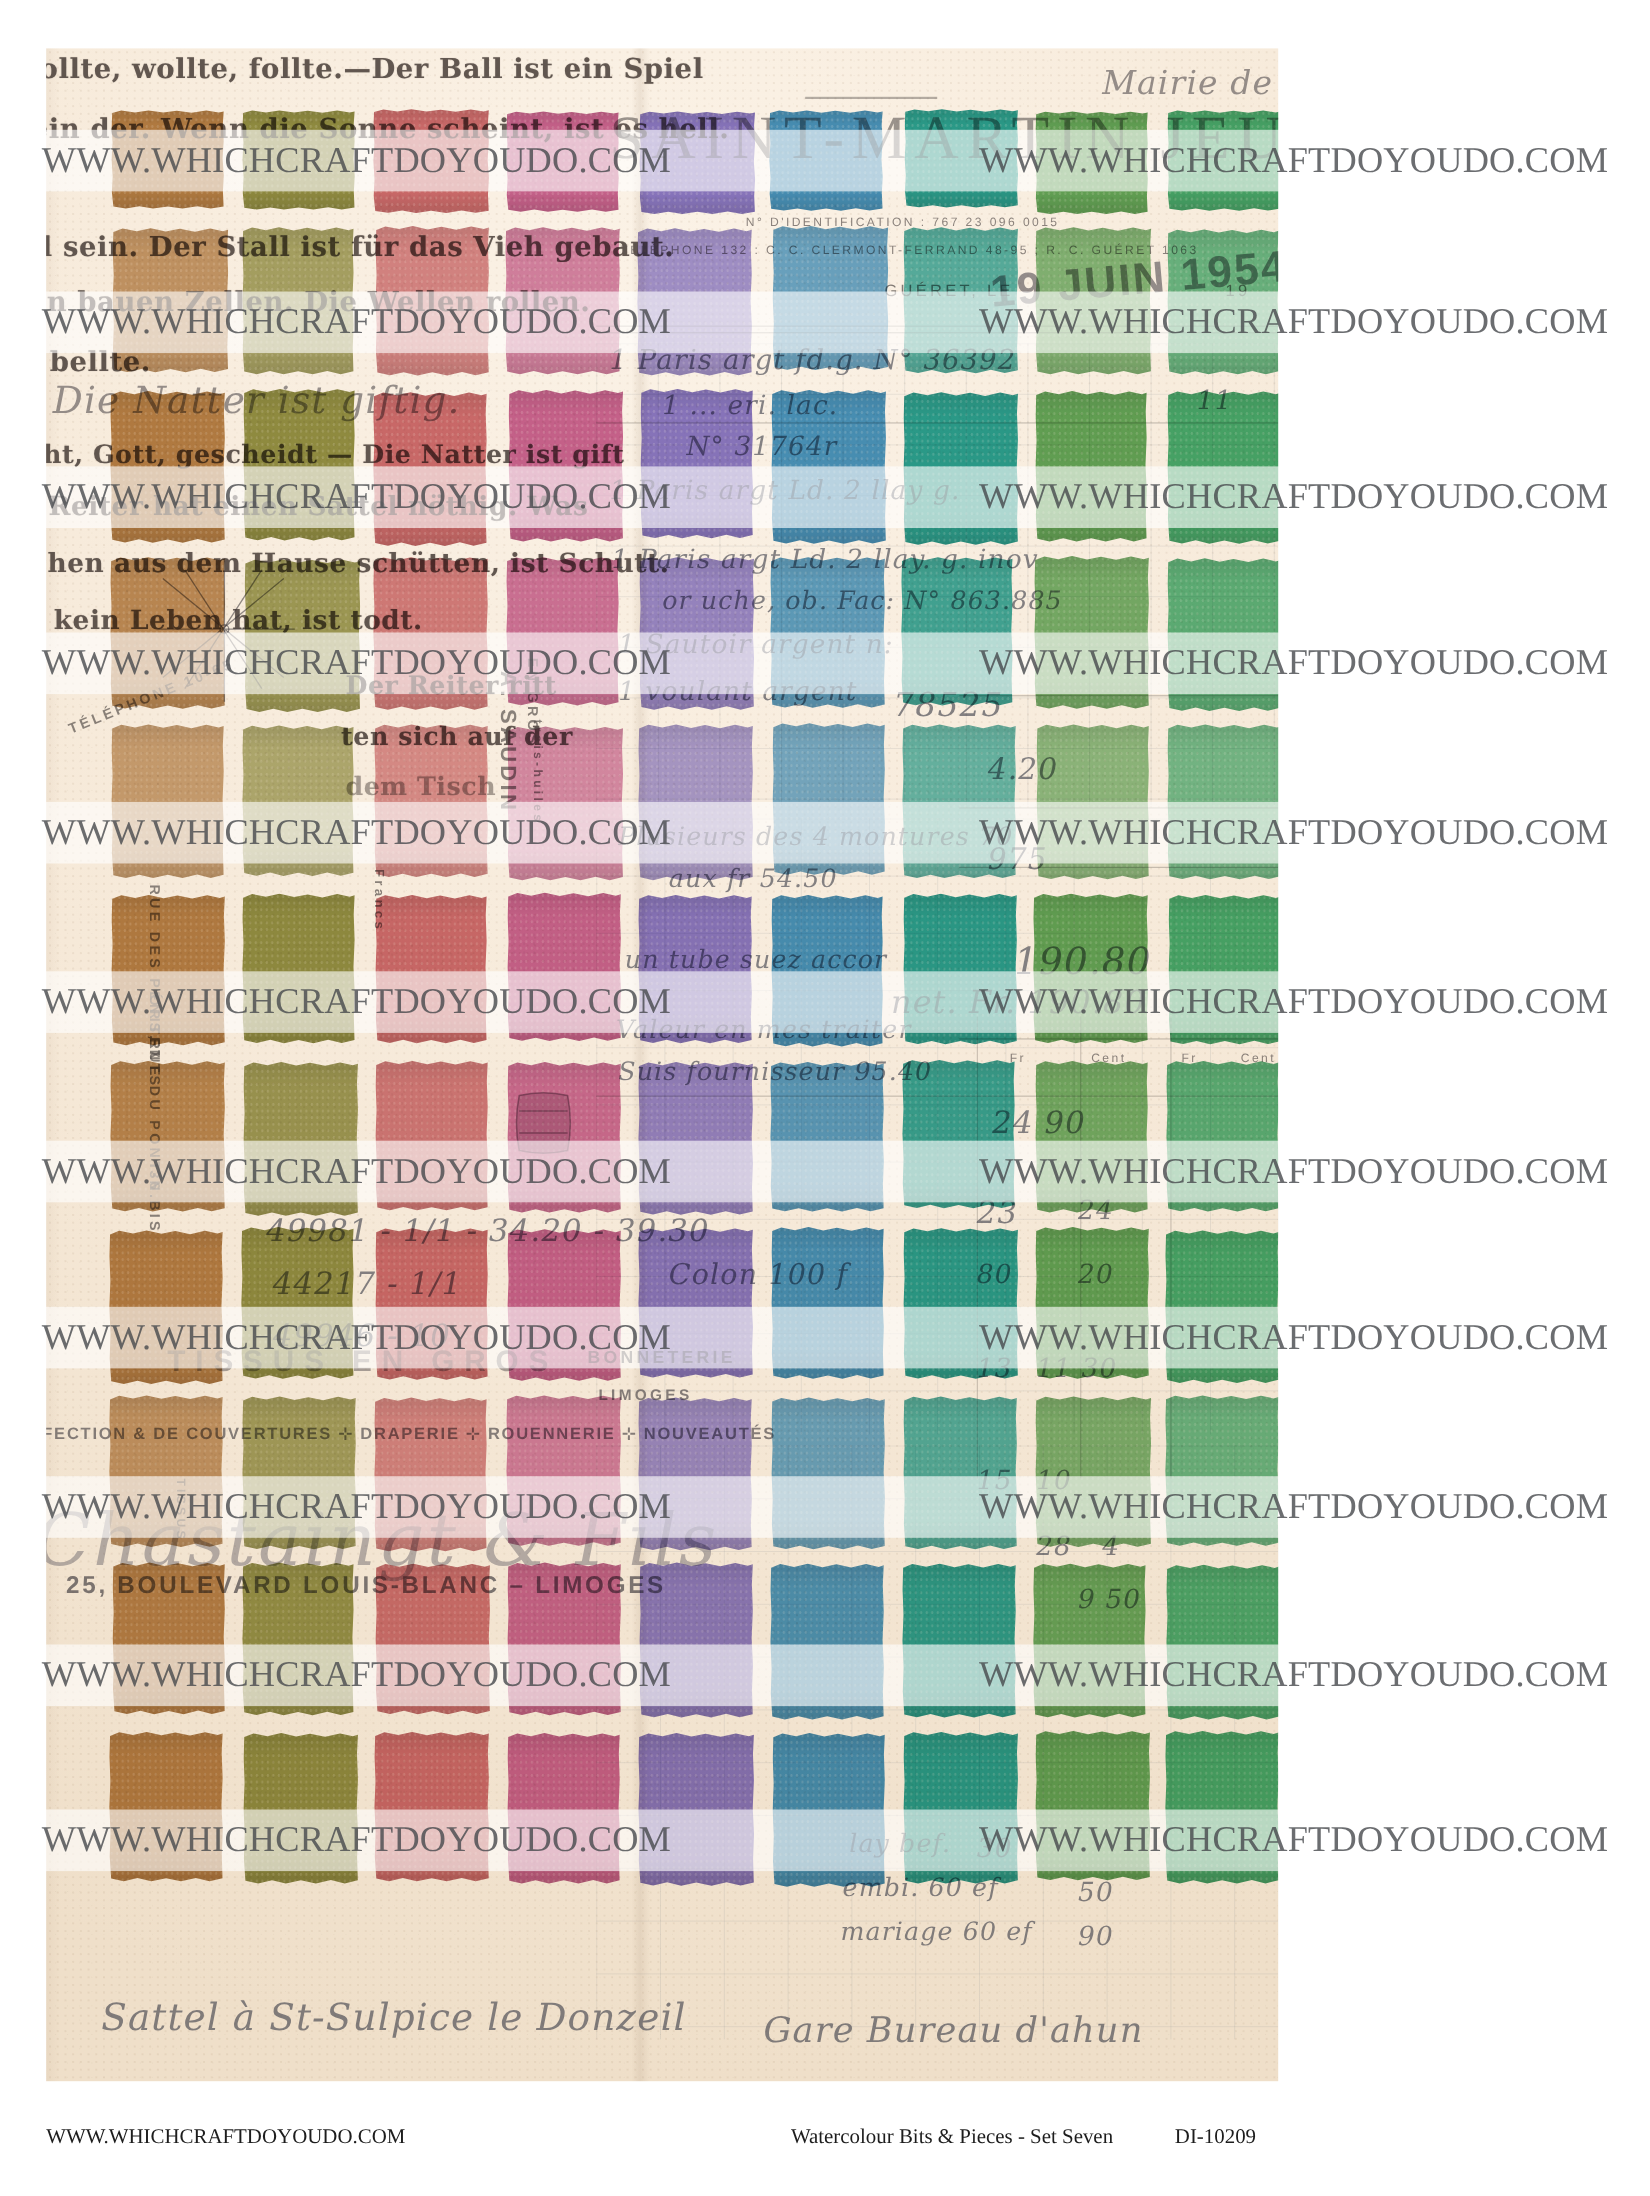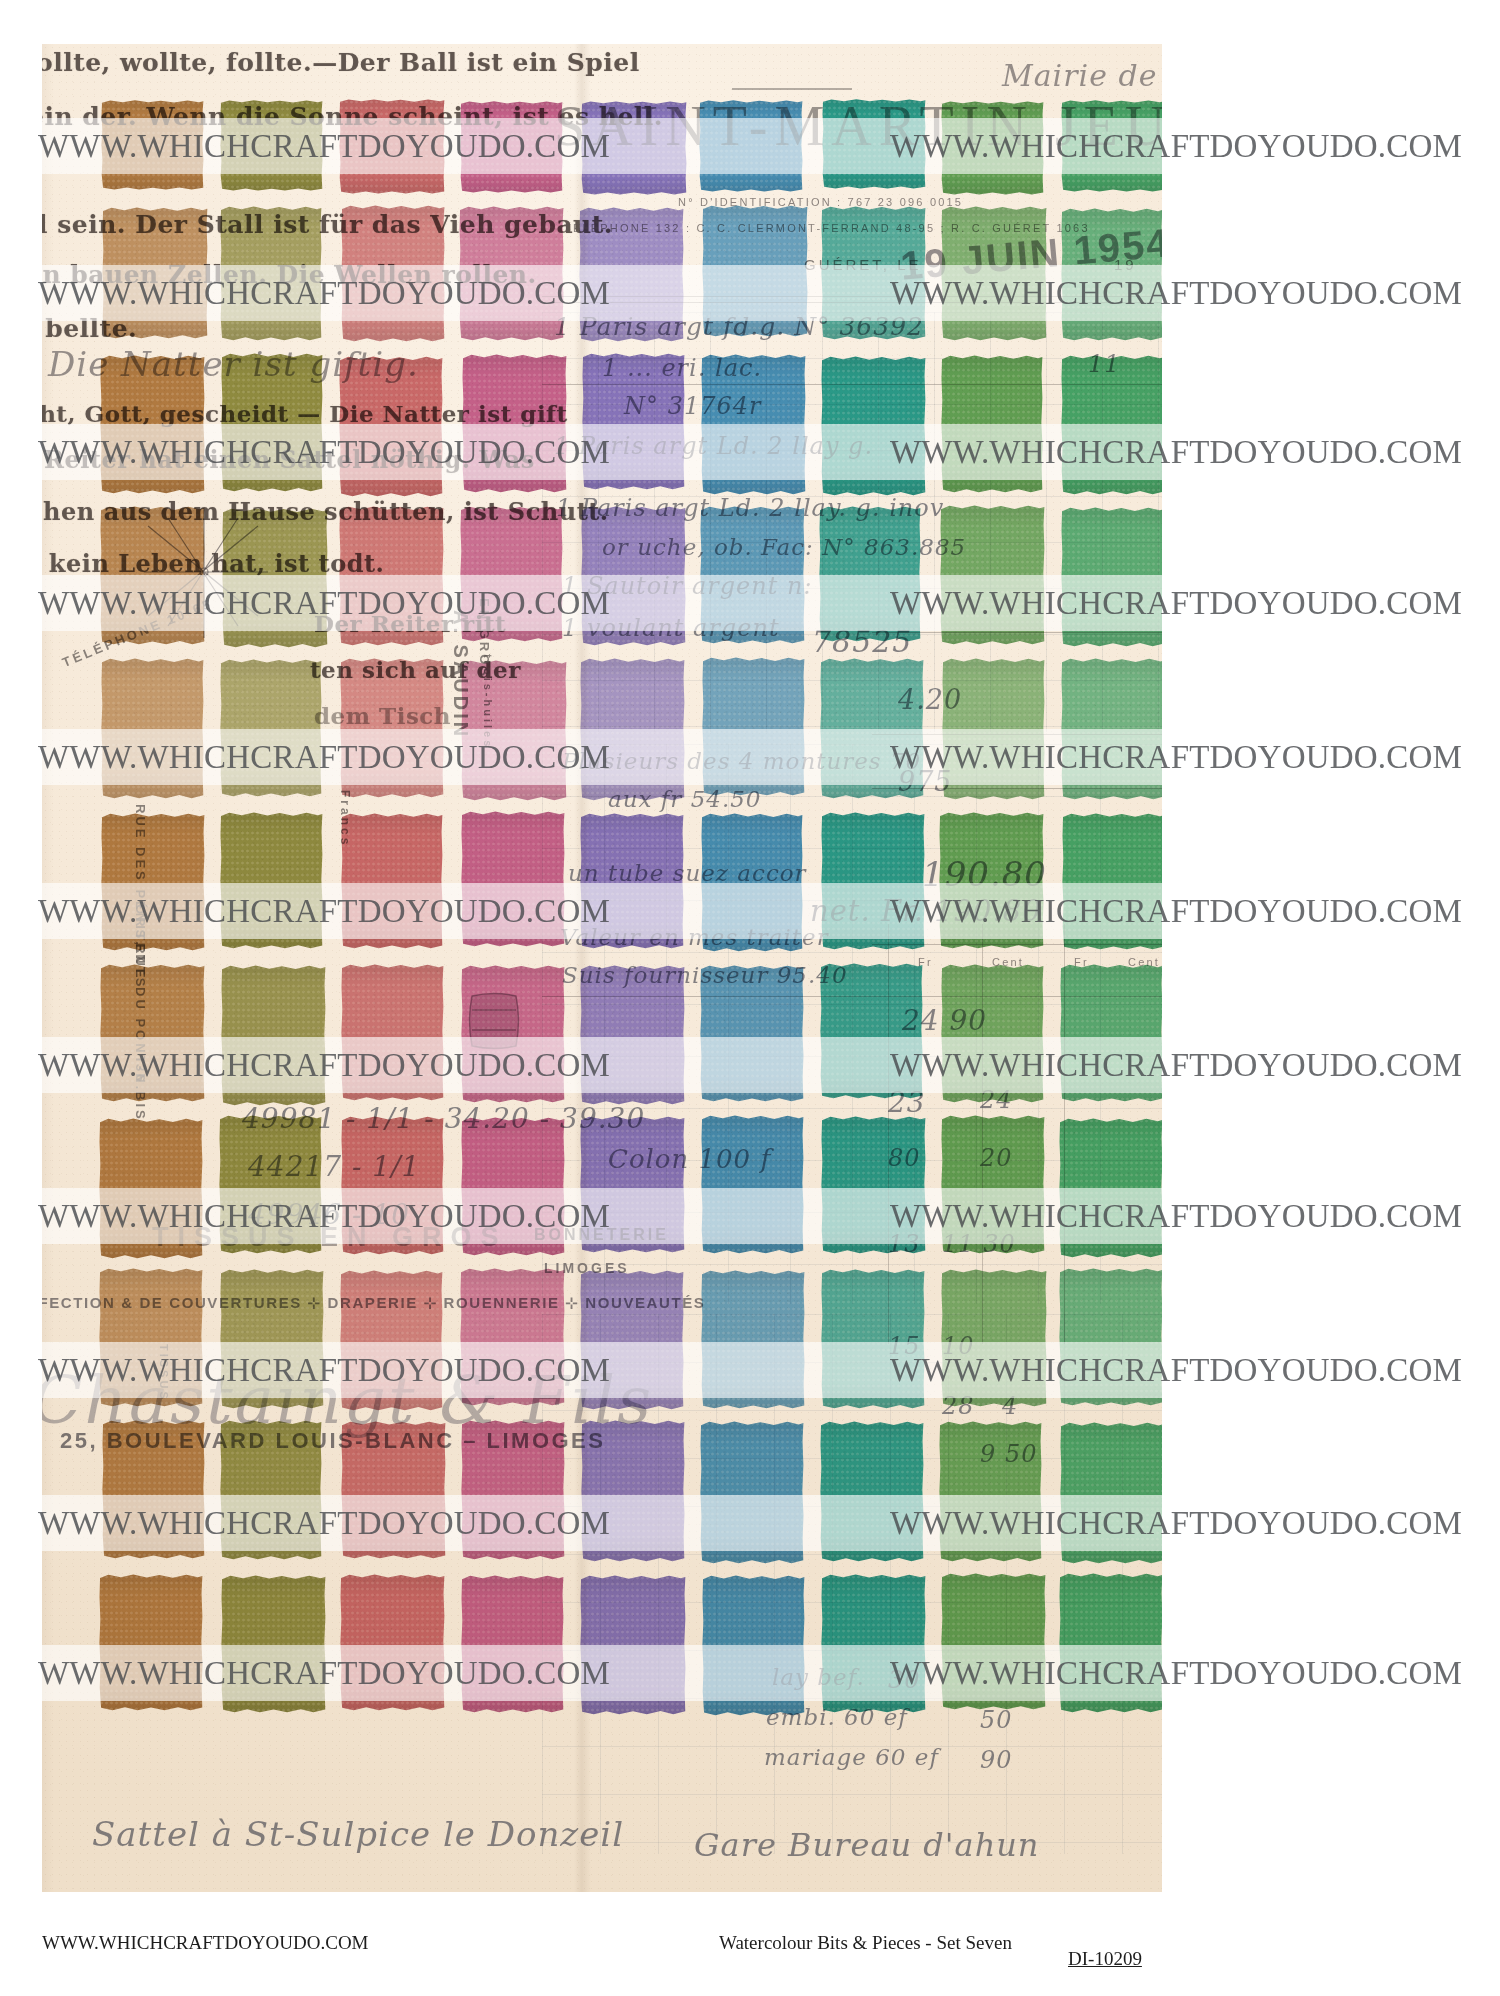--- a/index.html
+++ b/index.html
@@ -231,21 +231,21 @@
     position: absolute;
     left: 0; top: 1930px;
     width: 1500px;
     height: 40px;
     font-family: "Liberation Serif", serif;
     font-size: 19px;
     color: #1d1d1d;
   }
   #footer .f-left  { position:absolute; left: 42px;  top: 2px; }
   #footer .f-mid   { position:absolute; left: 719px; top: 2px; }
-  #footer .f-right { position:absolute; left: 1068px;top: 18px; text-decoration: underline; }
+  #footer .f-right { position:absolute; left: 1068px;top: 2px; }
 </style>
 </head>
 <body>
 
 <div id="page">
 
   <div id="sheet">
 
     <div class="ephem fraktur" style="left:-6px;  top:6px;">ollte, wollte, follte.—Der Ball ist ein Spiel</div>
     <div class="ephem fraktur" style="left:-14px; top:60px;">ein der.    Wenn die Sonne scheint, ist es hell.</div>

